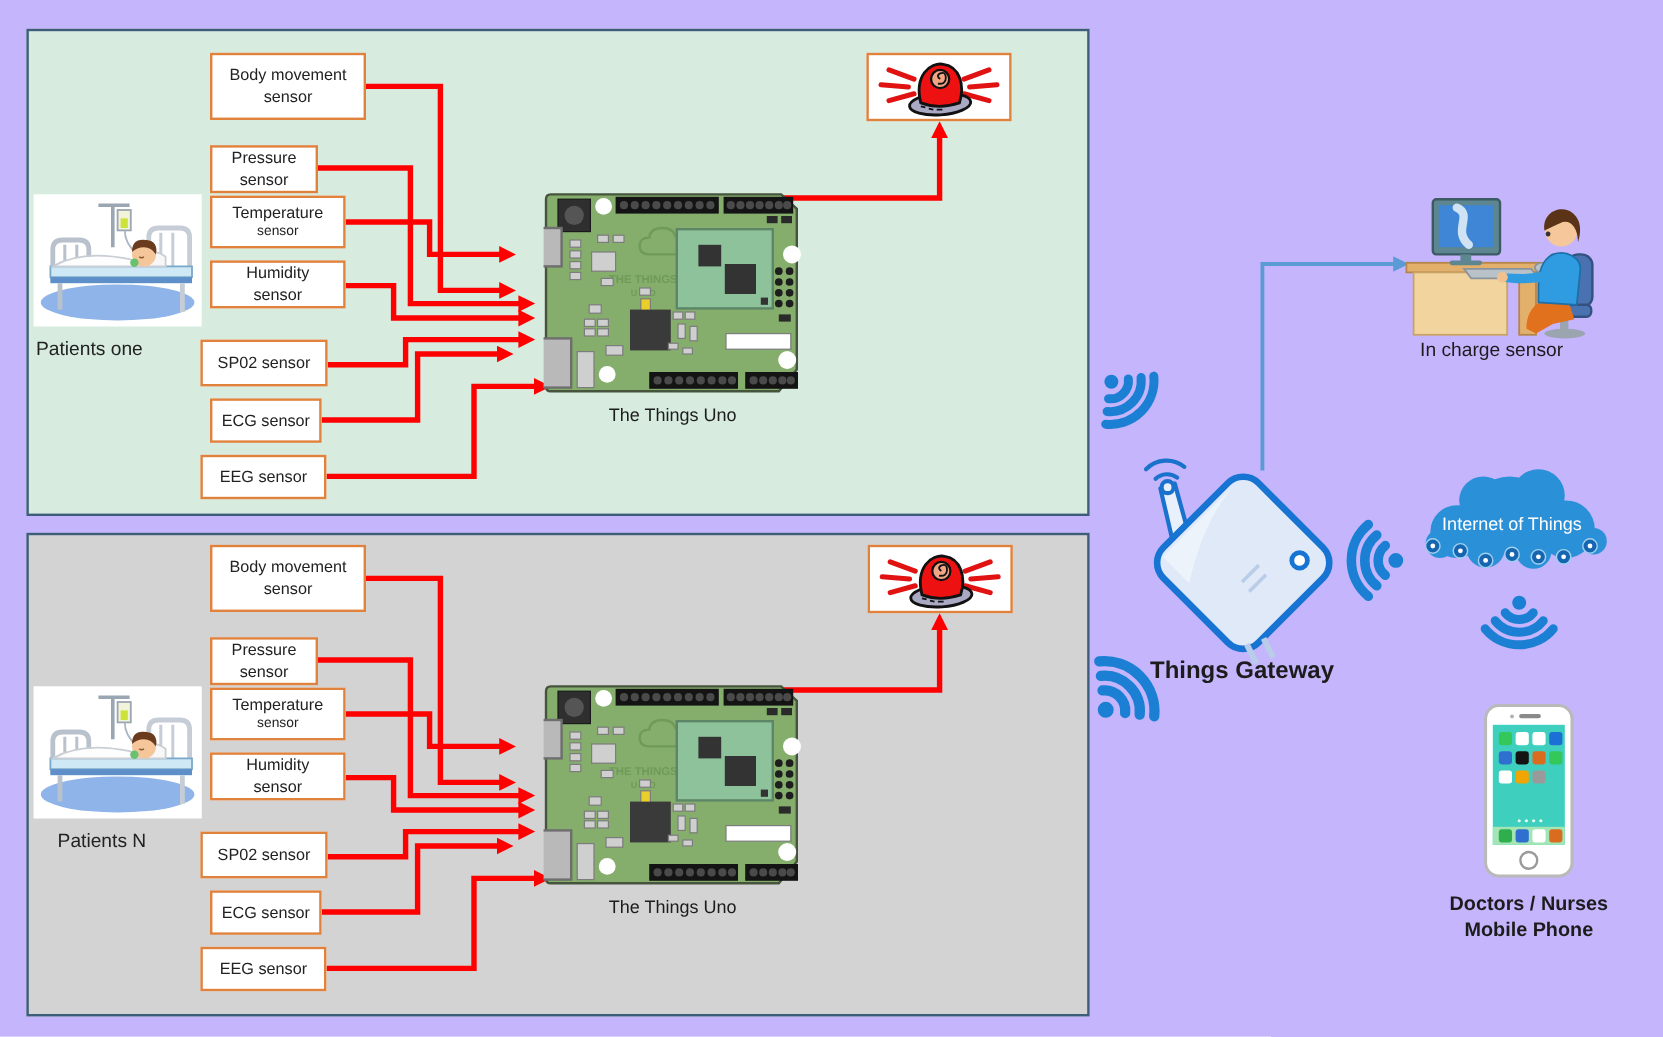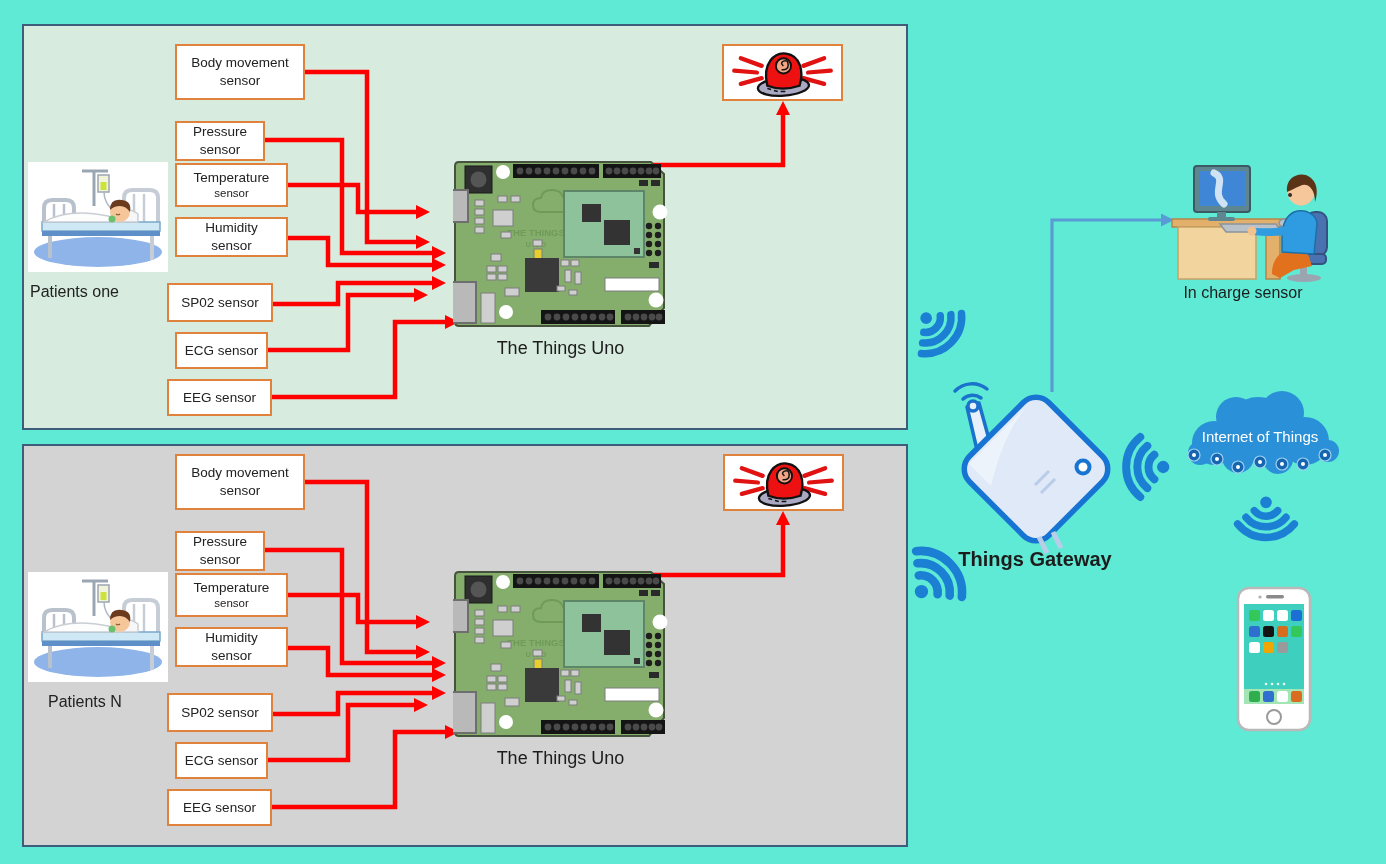--- a/index.html
+++ b/index.html
@@ -1,25 +1,25 @@
 <!DOCTYPE html>
 <html><head>
 <meta charset="utf-8">
 <style>
   html,body{margin:0;padding:0;background:#fff;}
-  #canvas{position:relative;width:1386px;height:864px;background:#5eead4;overflow:hidden;
+  #canvas{position:relative;width:1386px;height:864px;background:#c4b5fd;overflow:hidden;
           font-family:"Liberation Sans",sans-serif;color:#1a1a1a;}
   .abs{position:absolute;}
   .panel{position:absolute;border:2px solid #3d5d7a;box-sizing:border-box;z-index:1;}
   .sbox{position:absolute;background:#fff;border:2px solid #e0813c;box-sizing:border-box;
         display:flex;flex-direction:column;align-items:center;justify-content:center;
         text-align:center;font-size:13.5px;line-height:1.3;z-index:10;color:#222;}
   .sbox .l2{font-size:11.5px;}
   .patient-label{position:absolute;font-size:16px;color:#222;z-index:10;}
-  .caption{position:absolute;text-align:center;font-size:18px;color:#1c1c1c;z-index:10;}
+  .caption{position:absolute;text-align:center;font-size:15px;color:#1c1c1c;z-index:10;}
   .caption-bold{font-weight:bold;}
   .imgbox{position:absolute;background:#fff;z-index:6;}
   .alarm{position:absolute;background:#fff;border:2px solid #e0813c;box-sizing:border-box;z-index:10;}
   svg{display:block;}
   .wifi{position:absolute;z-index:4;}
   .overlay{position:absolute;left:0;top:0;z-index:5;pointer-events:none;}
   .board{position:absolute;z-index:6;}
 </style>
 </head>
 <body>
@@ -576,14 +576,18 @@
           <circle cx="48" cy="98" r="1.3"></circle>
       </g>
       <rect x="8" y="103" width="60" height="15" fill="#a3e5b4"></rect>
       <rect x="13" y="105" width="11" height="11" rx="2.5" fill="#2fae4e"></rect>
       <rect x="27" y="105" width="11" height="11" rx="2.5" fill="#2f6fd0"></rect>
       <rect x="41" y="105" width="11" height="11" rx="2.5" fill="#ffffff"></rect>
       <rect x="55" y="105" width="11" height="11" rx="2.5" fill="#d96c1e"></rect>
       <circle cx="38" cy="131" r="7" fill="#ffffff" stroke="#9a9a9a" stroke-width="2"></circle>
     </svg>
   </div>
+  <div class="caption caption-bold" style="left:1193px;top:742px;width:162px;font-size:16.5px;line-height:1.35;">
+    <div>Doctors / Nurses</div>
+    <div>Mobile Phone</div>
+  </div>
 
 </div>
 
 </body></html>

